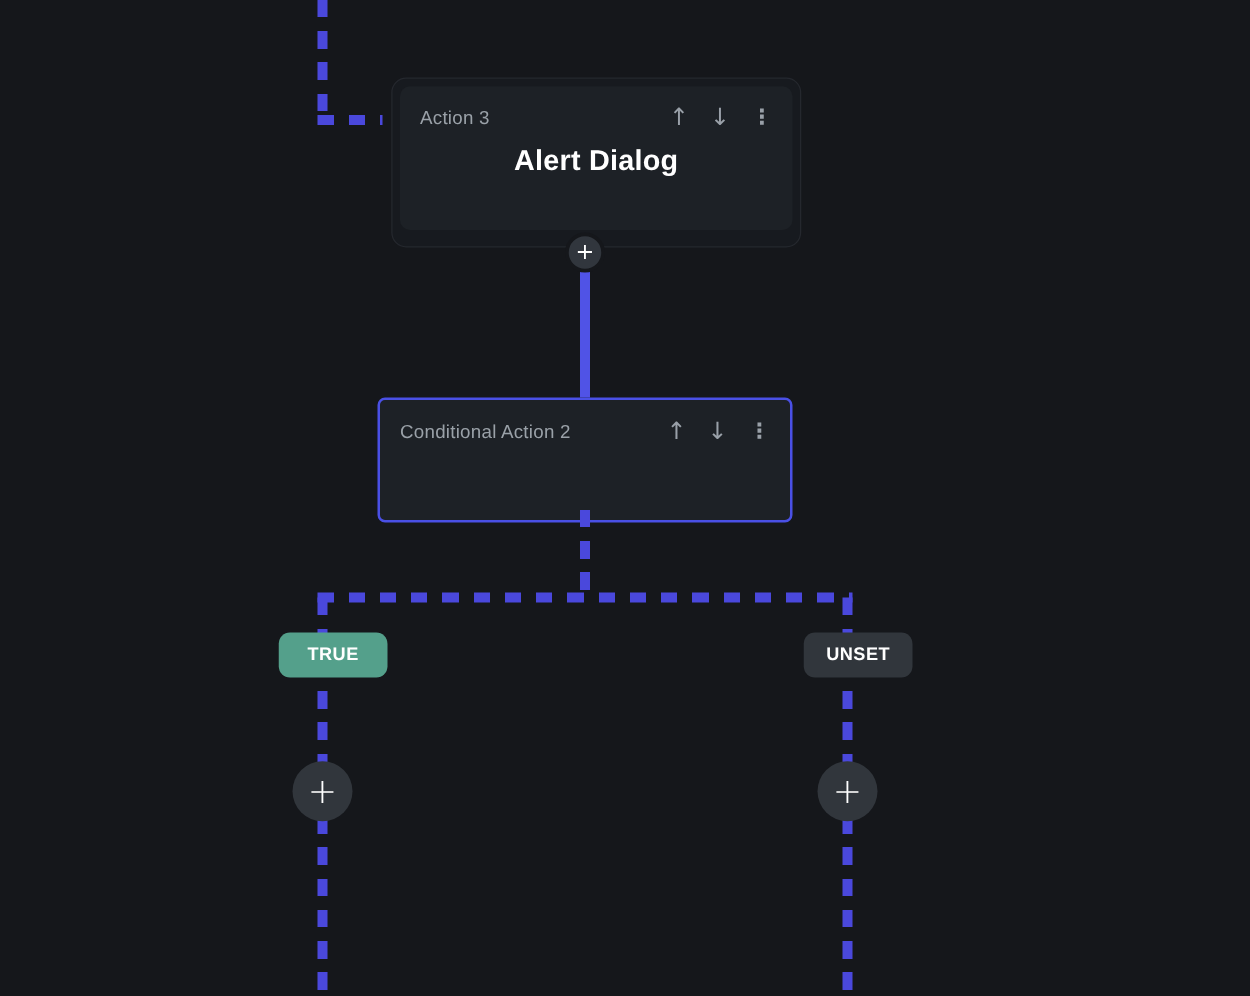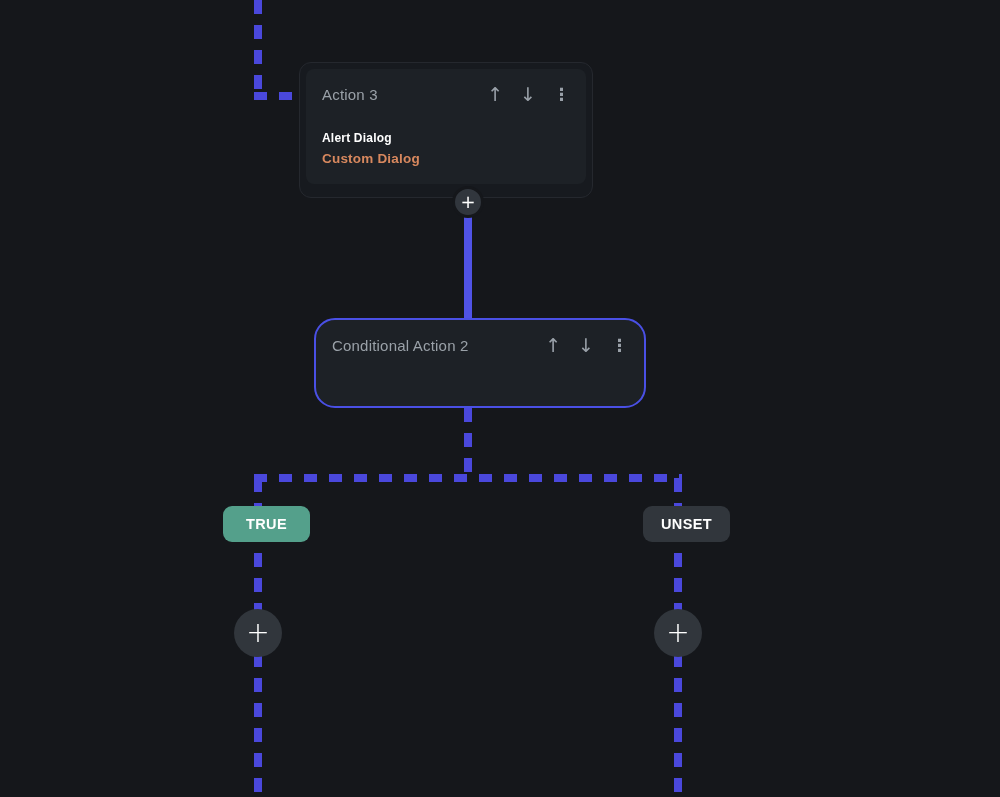--- a/index.html
+++ b/index.html
@@ -33,57 +33,57 @@
   .h-dash{
     position:absolute;height:8px;
     background:repeating-linear-gradient(90deg,var(--conn) 0 13px,transparent 13px 25px);
   }
   .v-solid{
     position:absolute;width:8px;background:var(--conn-solid);
   }
 
   
   .action-card{
-    position:absolute;left:299px;top:62px;width:294px;height:136px;
+    position:absolute;left:313px;top:62px;width:328px;height:136px;
     background:var(--card-bg);
     border:1px solid var(--card-border);
     border-radius:12px;
+    text-align:center;
   }
   .action-card-inner{
     position:absolute;left:6px;top:6px;right:6px;height:115px;
     background:var(--inner-bg);
     border-radius:8px;
     padding:13px 16px 0 16px;
   }
   .cond-card{
-    position:absolute;left:302px;top:318px;width:332px;height:90px;
+    position:absolute;left:302px;top:318px;width:332px;height:100px;
     background:var(--inner-bg);
     border:2px solid var(--sel-border);
-    border-radius:21px;
+    border-radius:6px;
     padding:13px 16px 0 16px;
-    margin-left:12px;
   }
   .card-header{
     display:flex;align-items:center;height:24px;
   }
   .card-header-label{
     color:var(--hdr-text);font-size:15px;letter-spacing:.2px;
   }
   .header-icons{
     margin-left:auto;display:flex;align-items:center;gap:17px;
   }
   .icon-btn{
     color:var(--icon-gray);
     font-family:"DejaVu Sans",sans-serif;
     font-size:19px;line-height:1;
     cursor:pointer;user-select:none;
   }
   .icon-btn.kebab{font-size:17px;font-weight:bold;letter-spacing:0;}
   .card-title{
-    color:#ffffff;font-weight:bold;font-size:12px;margin-top:25px;letter-spacing:.2px;
+    color:#ffffff;font-weight:bold;font-size:23px;margin-top:9px;letter-spacing:.2px;
   }
   .card-subtitle{
     color:var(--orange);font-weight:bold;font-size:13.5px;margin-top:6px;letter-spacing:.2px;
   }
   .cond-card .card-title{font-size:15.5px;margin-top:8px;}
 
   
   .add-small{
     position:absolute;left:452px;top:186px;width:32px;height:32px;
     background:#31363d;border:3px solid var(--bg);border-radius:50%;
@@ -127,21 +127,20 @@
     <div class="action-card-inner">
       <div class="card-header">
         <span class="card-header-label">Action 3</span>
         <span class="header-icons">
           <span class="icon-btn">↑</span>
           <span class="icon-btn">↓</span>
           <span class="icon-btn kebab">⋮</span>
         </span>
       </div>
       <div class="card-title">Alert Dialog</div>
-      <div class="card-subtitle">Custom Dialog</div>
     </div>
   </div>
 
   <div class="add-small">
     <span class="plus">+</span>
   </div>
 
   <div class="v-solid" style="left:464px;top:214px;height:104px;"></div>
 
   <div class="cond-card">

